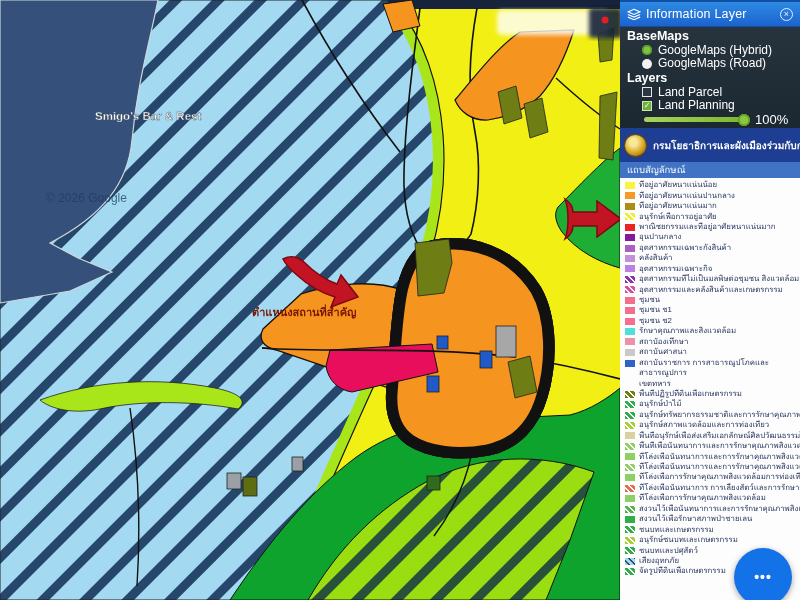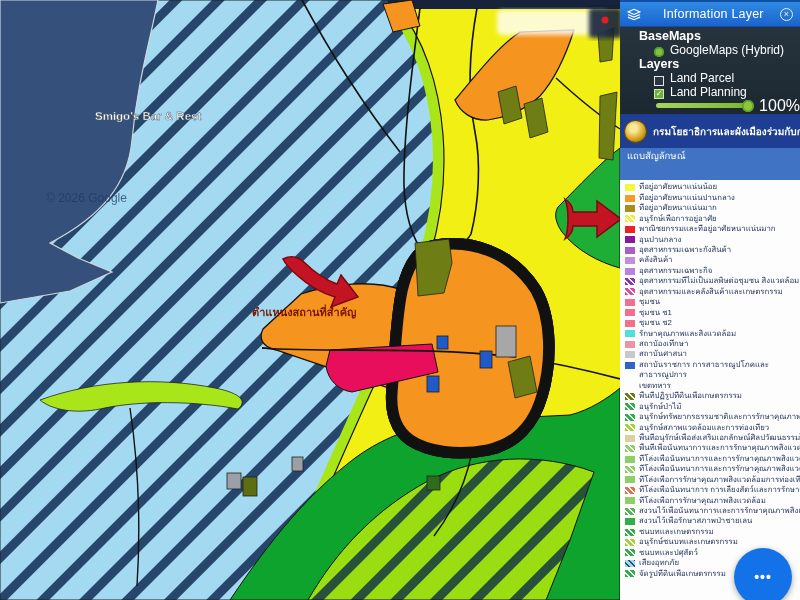--- a/index.html
+++ b/index.html
@@ -9,41 +9,41 @@
     --legend-bar-blue:#4173c5; --fab-blue:#1372e8; --arrow-red:#c21423;
   }
   *{margin:0;padding:0;box-sizing:border-box}
   body{font-family:"Liberation Sans","DejaVu Sans",sans-serif}
   .stage{position:relative;width:800px;height:600px;overflow:hidden;background:#fff}
   .map{position:absolute;left:0;top:0;width:620px;height:600px}
   
   .panel{position:absolute;left:620px;top:0;width:180px;height:600px;background:#fff;display:flex;flex-direction:column}
   .p-header{height:27px;background:linear-gradient(180deg,var(--header-blue-1),var(--header-blue-2));
     border-top:2px solid #0f4fa6;border-bottom:1px solid #0f4fa6;display:flex;align-items:center;padding:0 7px;color:#fff;flex-shrink:0}
-  .p-title{font-size:12.5px;letter-spacing:.2px;margin-left:22px;flex:1}
+  .p-title{font-size:12.5px;letter-spacing:.2px;margin-left:5px;flex:1}
   .close{width:13px;height:13px;border:1.2px solid #e8f1ff;border-radius:50%;font-size:9px;line-height:10px;text-align:center;color:#e8f1ff;cursor:pointer}
-  .p-body{background:linear-gradient(180deg,var(--panel-dark-1),var(--panel-dark-2));color:#fff;padding:2px 0 2px 12px;flex-shrink:0}
+  .p-body{background:linear-gradient(180deg,var(--panel-dark-1),var(--panel-dark-2));color:#fff;padding:2px 0 2px 0;flex-shrink:0}
   .sec{font-size:12.5px;font-weight:bold;line-height:14.5px;padding-left:7px}
-  .row{display:flex;align-items:flex-end;line-height:13.8px;padding-left:22px;font-size:12px;white-space:nowrap}
+  .row{display:flex;align-items:center;line-height:13.8px;padding-left:22px;font-size:12px;white-space:nowrap}
   .row .lbl{overflow:hidden}
   .row.thai{font-size:11px}
   .radio{width:10px;height:10px;border-radius:50%;background:#f2f2f2;margin-right:6px;flex-shrink:0}
   .radio.on{background:#7dc242;box-shadow:inset 0 0 0 1.5px #5a9a27}
   .cb{width:10px;height:10px;border:1.4px solid #e6e6e6;background:#2a3743;margin-right:6px;flex-shrink:0;
       font-size:8px;line-height:8px;text-align:center;color:#fff}
   .cb.on{background:#6fb03a;border-color:#cfe6b5}
-  .slider-row{display:flex;align-items:center;height:13px;padding-left:24px;font-size:16px}
+  .slider-row{display:flex;align-items:center;height:13px;padding-left:24px;font-size:13px}
   .track{position:relative;width:104px;height:5px;border-radius:3px;background:linear-gradient(90deg,#a7d45c,#79b52e)}
   .knob{position:absolute;right:-2px;top:-3.5px;width:12px;height:12px;border-radius:50%;background:var(--accent-green);box-shadow:inset 0 0 0 1.5px #5f9c23}
   .pct{margin-left:7px}
   .agency{height:34px;background:var(--agency-blue);display:flex;align-items:center;padding-left:5px;flex-shrink:0;overflow:hidden}
   .emblem{width:21px;height:21px;border-radius:50%;flex-shrink:0;
     background:radial-gradient(circle at 40% 35%,#f9e79a 0 20%,#d9a924 55%,#8a5d0a 95%);box-shadow:0 0 0 1px #6e4a05}
   .agency .txt{color:#fff;font-size:10px;font-weight:bold;margin-left:7px;white-space:nowrap;overflow:hidden}
-  .legend-bar{height:32px;background:var(--legend-bar-blue);color:#fff;font-size:9.5px;line-height:16px;padding-left:7px;flex-shrink:0}
+  .legend-bar{height:16px;background:var(--legend-bar-blue);color:#fff;font-size:9.5px;line-height:16px;padding-left:7px;flex-shrink:0}
   .legend{background:#fdfdfd;flex:1;overflow:hidden;padding:2px 0 0 5px}
   .lg-row{display:flex;align-items:center;height:10.45px}
   .lg-row.wrap{height:auto;align-items:flex-start}
   .sw{width:10px;height:7px;margin-right:4px;flex-shrink:0}
   .lg-row.wrap .sw{margin-top:2px}
   .lg-lbl{font-size:7.8px;color:#20305a;white-space:nowrap;overflow:hidden;line-height:10.45px}
   .lg-row.wrap .lg-lbl{white-space:pre-line}
   .fab{position:absolute;left:734px;top:548px;width:58px;height:58px;border-radius:50%;background:var(--fab-blue);
     color:#fff;display:flex;align-items:center;justify-content:center;font-size:14px;letter-spacing:1px;font-weight:bold;
     box-shadow:0 2px 6px rgba(0,0,0,.35);cursor:pointer}
@@ -159,20 +159,24 @@
       <span class="close">×</span>
     </div>
 
     <div class="p-body">
       <div class="sec">BaseMaps</div>
       <div id="basemaps">
           <div class="row">
             <span class="radio on"></span>
             <span class="lbl">GoogleMaps (Hybrid)</span>
           </div>
+          <div class="row">
+            <span class="radio"></span>
+            <span class="lbl">GoogleMaps (Road)</span>
+          </div>
         </div>
       <div class="sec">Layers</div>
       <div id="layerlist">
           <div class="row">
             <span class="cb"></span>
             <span class="lbl">Land Parcel</span>
           </div>
           <div class="row">
             <span class="cb on">✓</span>
             <span class="lbl">Land Planning</span>

